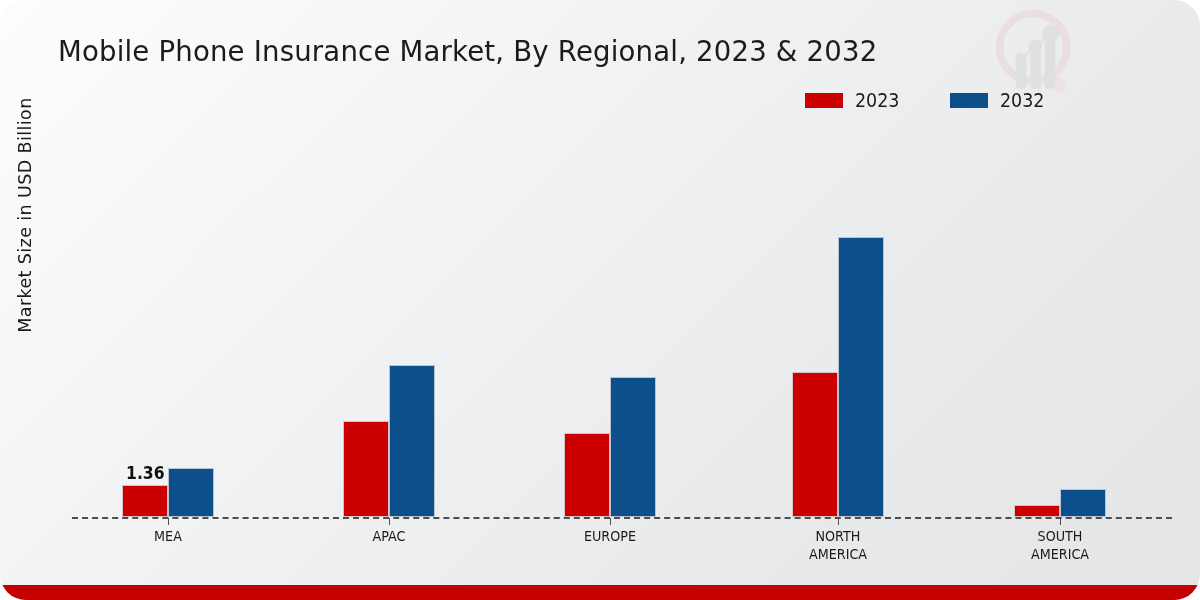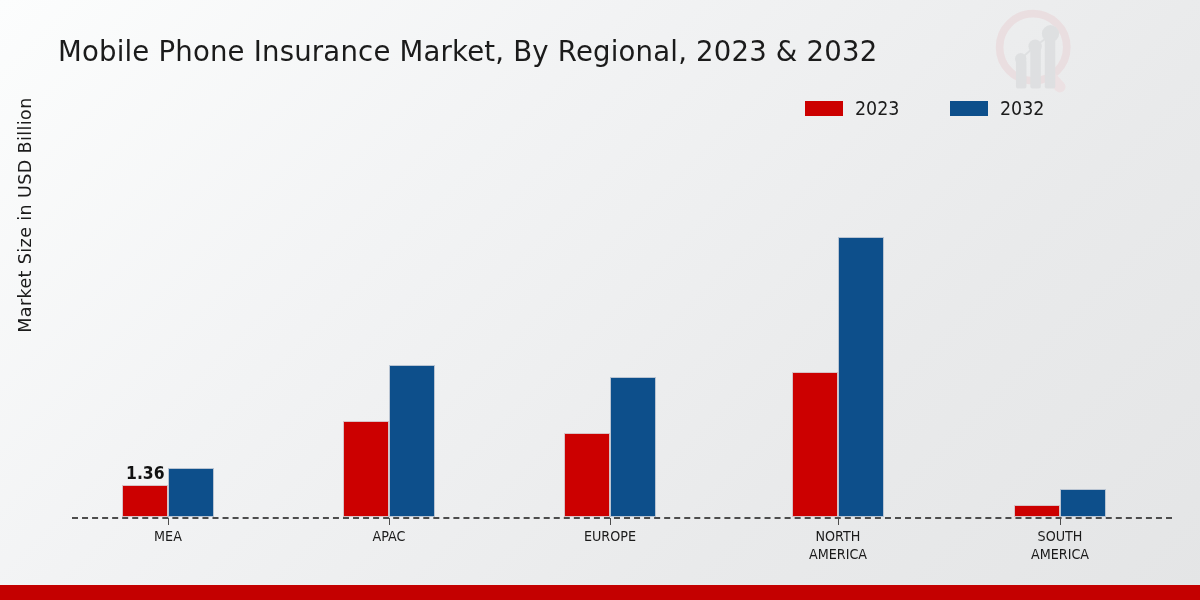--- a/index.html
+++ b/index.html
@@ -12,20 +12,21 @@
     overflow: hidden;
     font-family: "DejaVu Sans", "Liberation Sans", sans-serif;
   }
 
   #figure {
     position: relative;
     width: 1200px;
     height: 600px;
     background: linear-gradient(135deg, #fcfdfd 0%, #f2f3f4 35%, #e9eaeb 70%, #e4e5e6 100%);
     overflow: hidden;
+    border-radius: 26px;
   }
 
   
   #watermark {
     position: absolute;
     left: 990px;
     top: 4px;
     width: 96px;
     height: 96px;
     opacity: 0.55;
@@ -44,21 +45,21 @@
     letter-spacing: 0.2px;
     white-space: nowrap;
     transform: scaleX(0.95);
     transform-origin: left center;
   }
 
   
   #legend {
     position: absolute;
     right: 152px;
-    top: 97px;
+    top: 89px;
     display: flex;
     align-items: center;
     gap: 46px;
   }
   .legend-item {
     display: flex;
     align-items: center;
     gap: 12px;
   }
   .legend-swatch {

